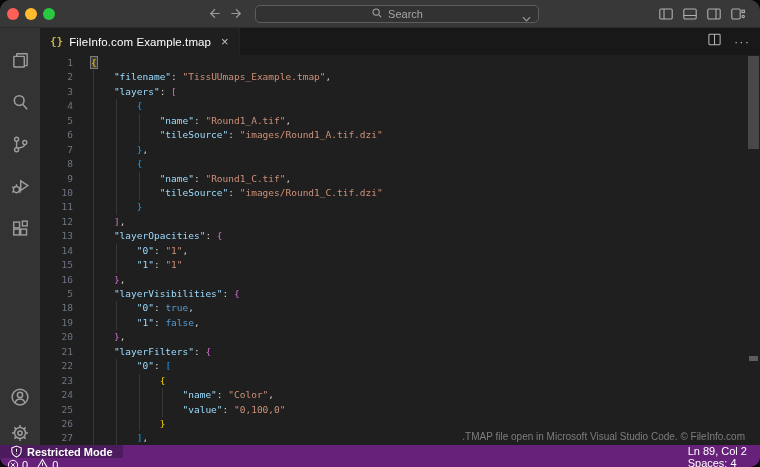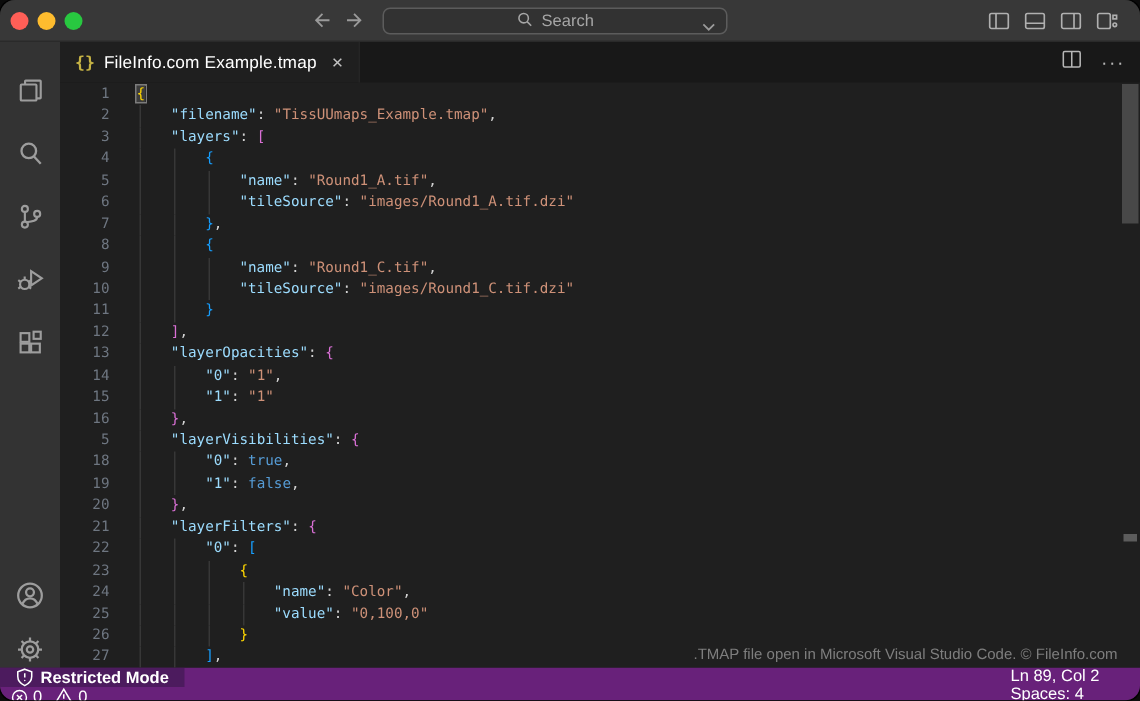--- a/index.html
+++ b/index.html
@@ -11,21 +11,21 @@
 
   
   .titlebar { position:relative; height:28px; background:#383838; border-bottom:1px solid #2a2a2a; }
   .traffic { position:absolute; left:7px; top:8px; display:flex; gap:6px; }
   .traffic span { width:12px; height:12px; border-radius:50%; display:block; }
   .tl-close { background:#FF5F57; }
   .tl-min   { background:#FEBC2E; }
   .tl-zoom  { background:#28C840; }
   .nav-arrows { position:absolute; left:207px; top:6px; display:flex; gap:7px; color:#9a9a9a; }
   .nav-arrows svg { display:block; }
-  .command-center { position:absolute; left:255px; top:5px; width:230px; height:18px;
+  .command-center { position:absolute; left:255px; top:5px; width:284px; height:18px;
     border:1px solid #5c5c5c; border-radius:5px; background:#323232; display:flex;
     align-items:center; justify-content:center; gap:5px; color:#a6a6a6; font-size:11px; }
   .cc-chevron { position:absolute; right:7px; top:6px; }
   .tb-icons { position:absolute; right:14px; top:6px; display:flex; gap:8px; color:#b0b0b0; }
   .tb-icons svg { display:block; }
 
   
   .main { display:flex; height:417px; }
 
   .activitybar { position:relative; width:40px; background:#333333; flex:none; }
@@ -60,21 +60,21 @@
                font-family:"Liberation Sans", sans-serif;margin-left:45px; }
 
   .scrollbar { position:absolute; right:0; top:0; bottom:0; width:13px; }
   .sb-thumb { position:absolute; right:1px; top:1px; width:11px; height:93px; background:rgba(140,140,140,.38); }
   .sb-marker { position:absolute; right:2px; top:301px; width:9px; height:5px; background:#5c5c5c; }
 
   
   .statusbar { height:22px; background:var(--sb-bg); display:flex; align-items:stretch;
                color:#ffffff; font-size:11px; }
   .sb-left, .sb-right { display:flex; align-items:stretch;flex-direction:column; }
-  .sb-right { margin-left:auto; padding-right:20px; }
+  .sb-right { margin-left:auto; padding-right:6px; }
   .sb-item { display:flex; align-items:center; gap:4px; padding:0 7px; }
   .sb-restricted { background:var(--sb-prom); padding:0 10px; font-weight:600; }
   .sb-problems { gap:3px; }
   .sb-problems .cnt { margin-right:5px; }
   .sb-json-glyph { font-family:"DejaVu Sans Mono", monospace; font-size:10px; font-weight:700; }
   .statusbar svg { display:block; }
 </style>
 </head>
 <body>
 

